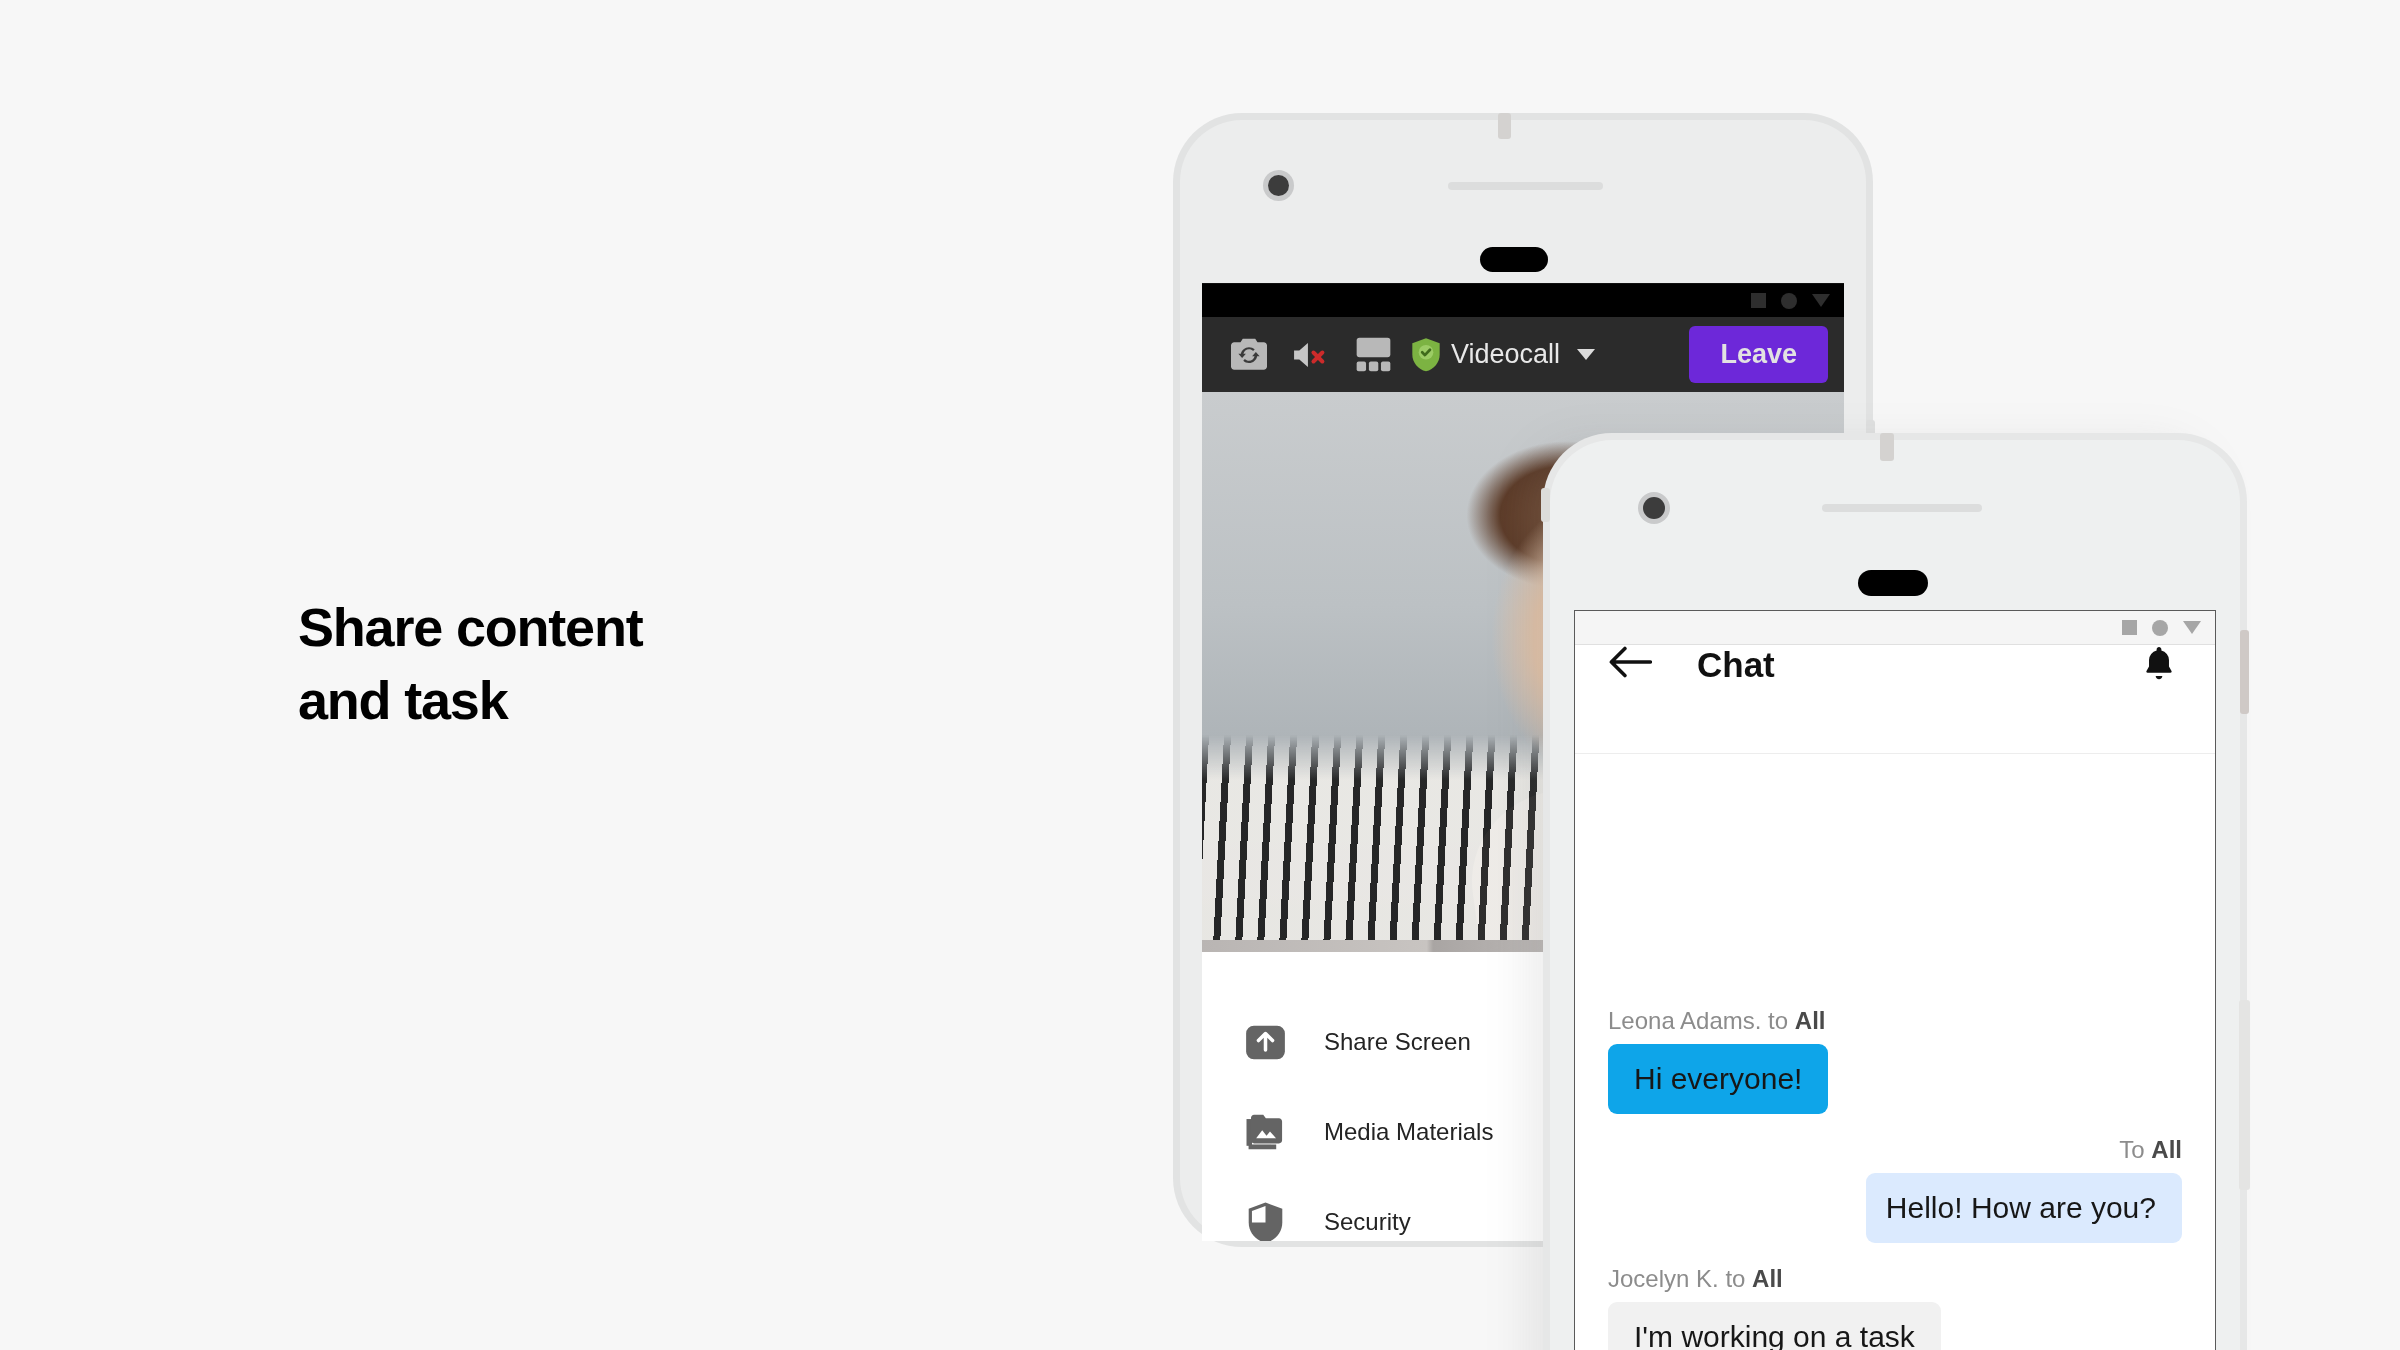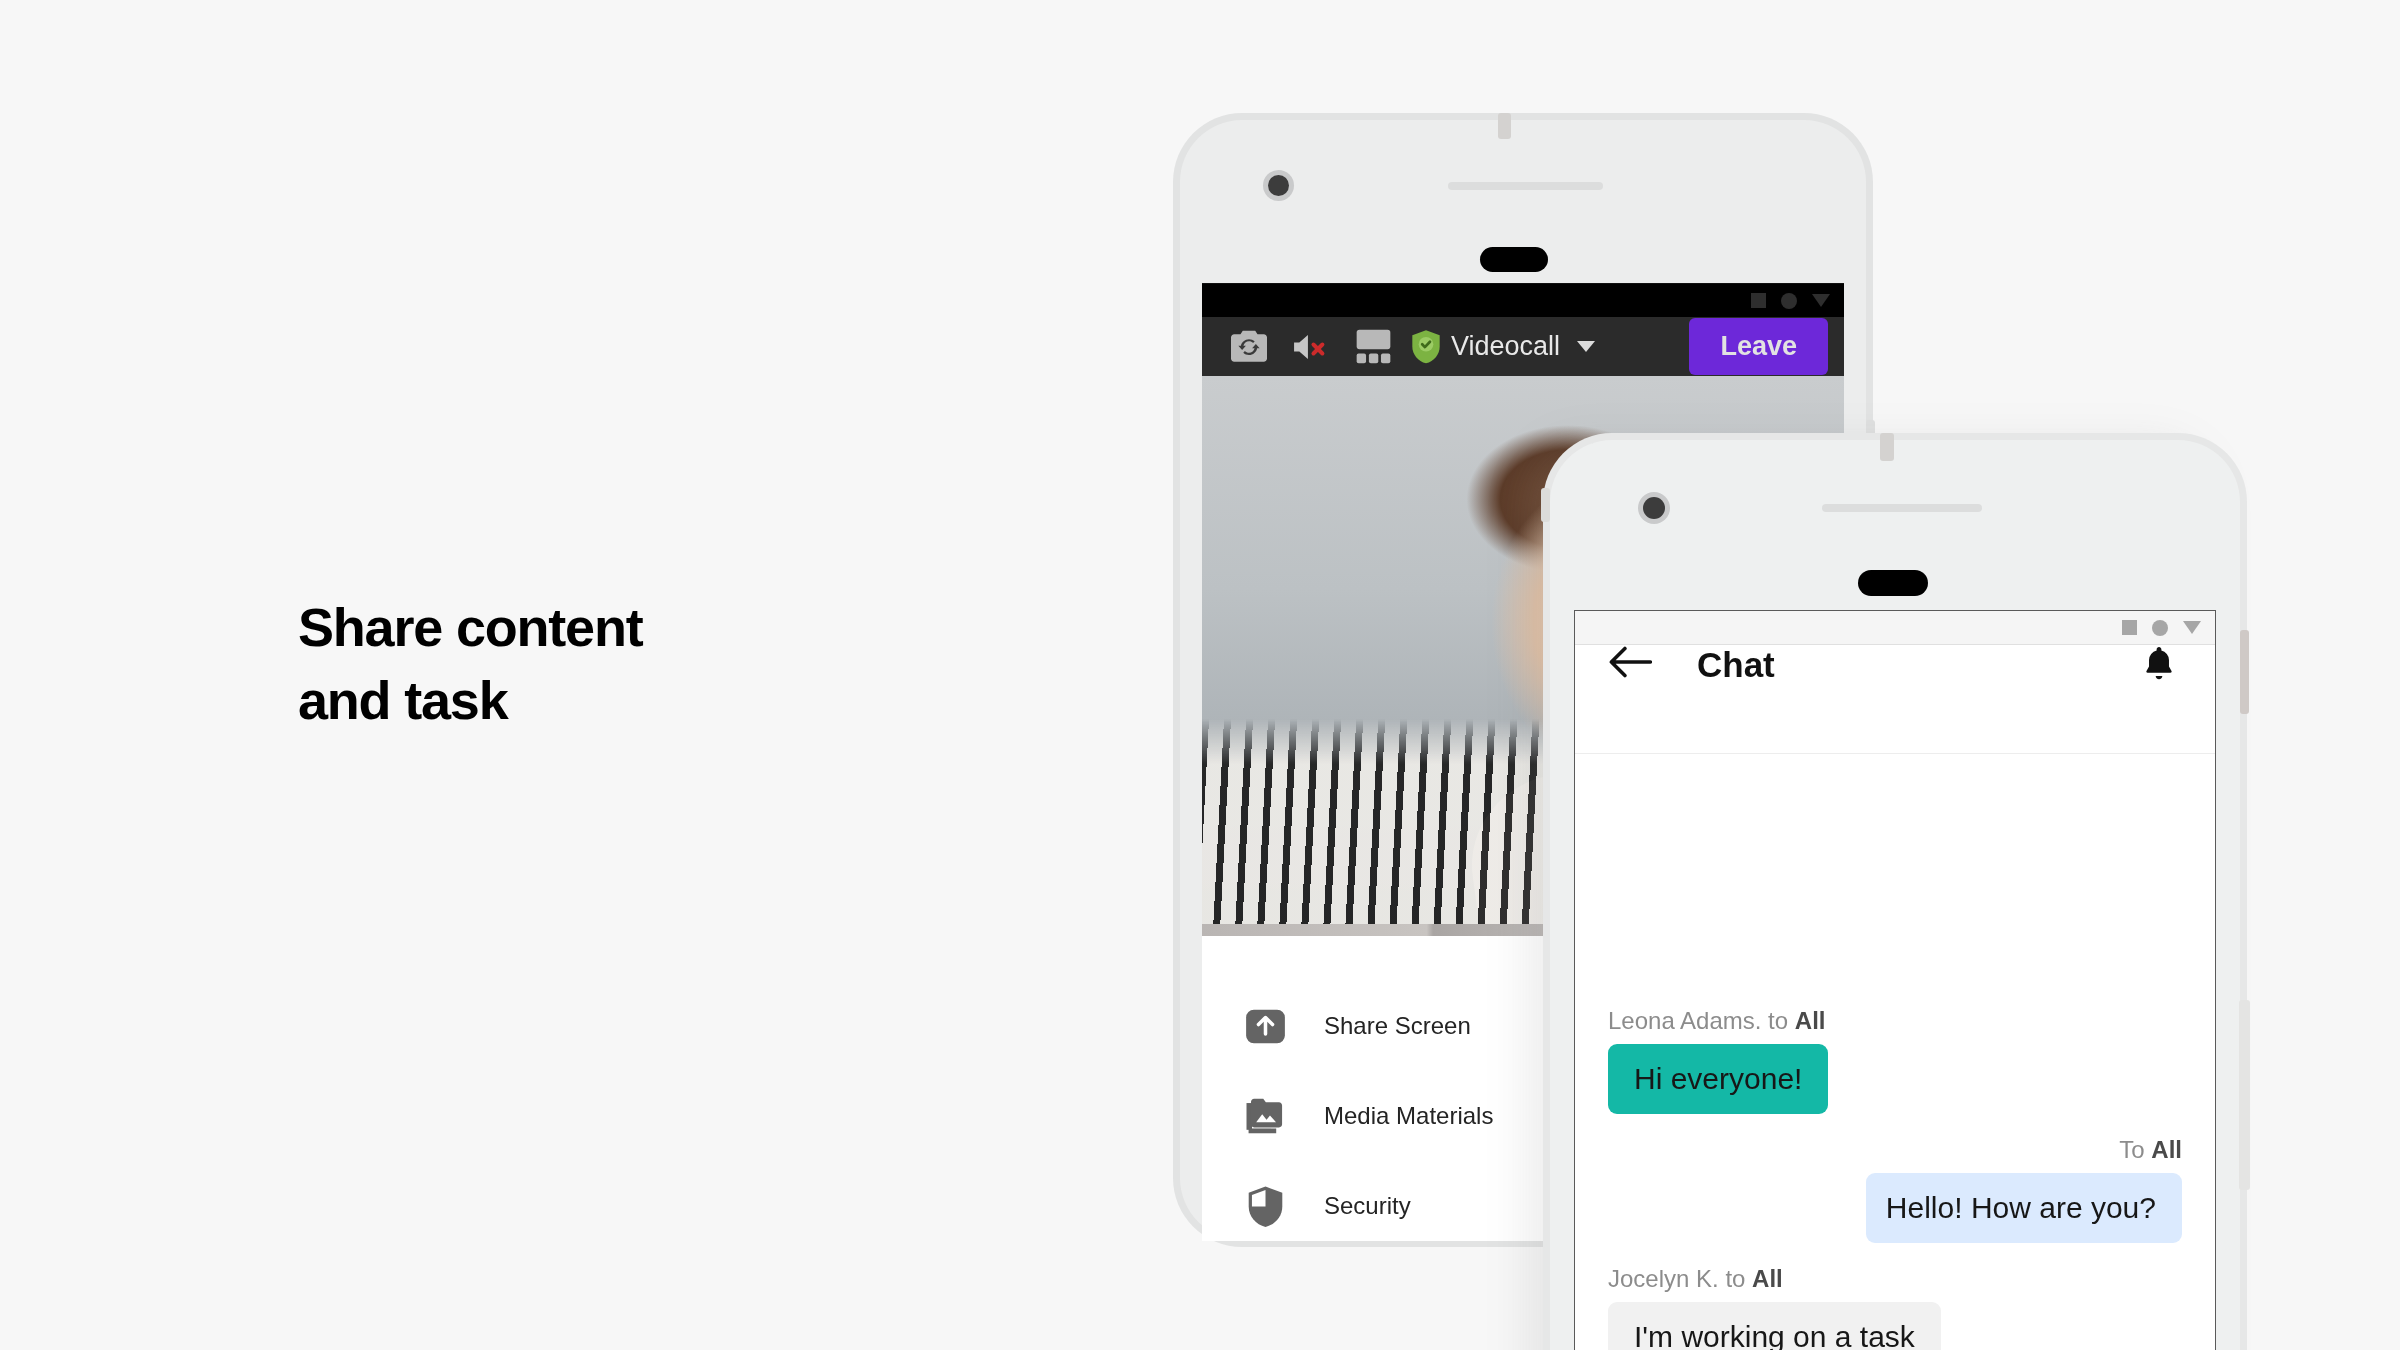--- a/index.html
+++ b/index.html
@@ -117,21 +117,21 @@
   .nav-sq { width: 15px; height: 15px; }
   .nav-ci { width: 16px; height: 16px; border-radius: 50%; }
   .nav-tr { width: 0; height: 0; border-left: 9px solid transparent; border-right: 9px solid transparent; }
   .statusbar.dark  .nav-sq, .statusbar.dark  .nav-ci { background: #2e2e2e; }
   .statusbar.dark  .nav-tr { border-top: 13px solid #2e2e2e; }
   .statusbar.light .nav-sq, .statusbar.light .nav-ci { background: #a6a6a6; }
   .statusbar.light .nav-tr { border-top: 13px solid #a6a6a6; }
 
   
   .call-toolbar {
-    height: 59px;
+    height: 75px;
     background: #2b2b2b;
     display: flex;
     align-items: center;
     padding: 0 16px;
     gap: 0;
   }
   .tb-btn {
     display: flex;
     align-items: center;
     justify-content: center;
@@ -392,21 +392,21 @@
         <span class="bell-wrap">
           <svg width="32" height="38" viewBox="0 0 20 24">
             <path fill="#111111" d="M10 1.2c.8 0 1.5.7 1.5 1.5v.8a6.2 6.2 0 0 1 4.8 6v4.1l1.6 2.8c.3.5-.1 1.1-.7 1.1H2.8c-.6 0-1-.6-.7-1.1l1.6-2.8V9.5a6.2 6.2 0 0 1 4.8-6v-.8c0-.8.7-1.5 1.5-1.5z"></path>
             <path fill="#111111" d="M7.9 19.6h4.2c0 1.2-.9 2.1-2.1 2.1s-2.1-.9-2.1-2.1z"></path>
           </svg>
         </span>
       </div>
 
       <div class="chat-body">
         <div id="msg-list">
-            <div class="msg-group"><div class="msg-meta">Leona Adams. to <b>All</b></div><div class="bubble in" style="background: #14b8a6;">Hi everyone!</div></div>
+            <div class="msg-group"><div class="msg-meta">Leona Adams. to <b>All</b></div><div class="bubble in" style="background: #0ea5e9;">Hi everyone!</div></div>
             <div class="msg-group right"><div class="msg-meta">To <b>All</b></div><div class="bubble out" style="background: rgb(219, 234, 254); padding-left: 20px;">Hello! How are you?</div></div>
             <div class="msg-group"><div class="msg-meta">Jocelyn K. to <b>All</b></div><div class="bubble in" style="background: rgb(241, 241, 241);">I'm working on a task</div></div>
           </div>
       </div>
 
     </div>
   </div>
 
 </div>
 

